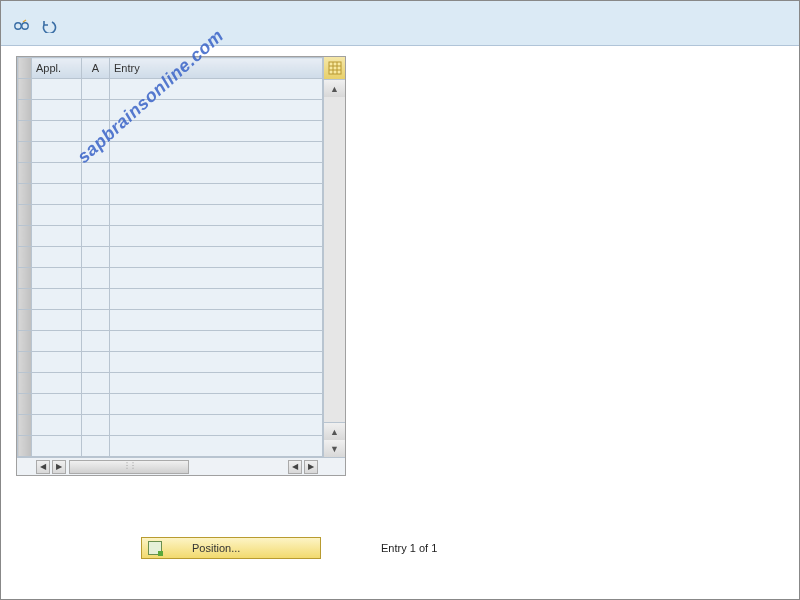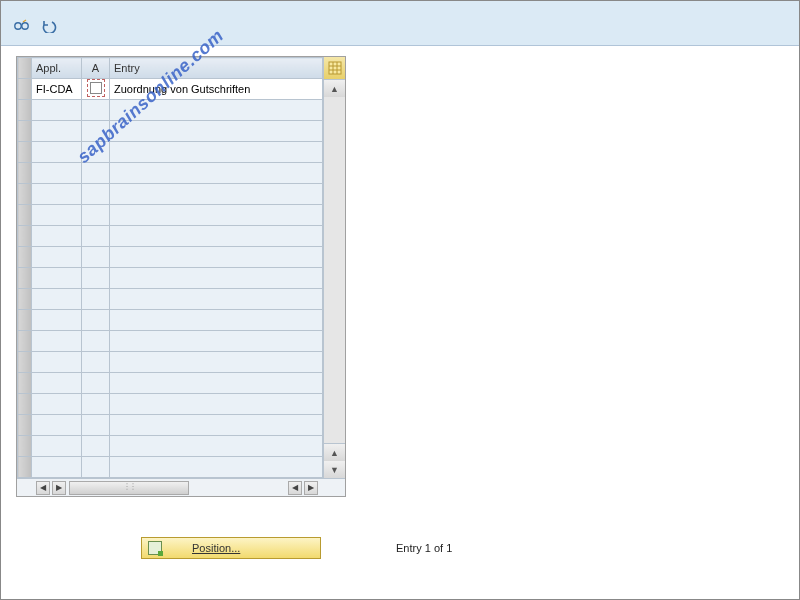--- a/index.html
+++ b/index.html
@@ -140,35 +140,34 @@
     margin-left: 140px;
     width: 180px;
     height: 22px;
     background: linear-gradient(#fdf4c5,#f2da6e);
     border: 1px solid #b89b30;
     display: flex;
     align-items: center;
     padding: 0 6px;
     font-size: 11px;
     color: #333;
-    text-decoration: underline;
   }
   .position-btn .icon-box {
     width: 14px; height: 14px;
     border:1px solid #6a8f4e;
     background:#e6f0d8;
     margin-right: 30px;
     position:relative;
   }
   .position-btn .icon-box::after{
     content:"";
     position:absolute; right:-2px; bottom:-2px;
     width:5px;height:5px;background:#5aa83c;
   }
-  .entry-text { margin-left: 75px; color:#222; }
+  .entry-text { margin-left: 60px; color:#222; }
   .watermark {
     position: absolute;
     left: 55px; top: 85px;
     font-size: 18px;
     color: #3a64c8;
     font-style: italic;
     font-weight: bold;
     transform: rotate(-42deg);
     opacity: 0.85;
     pointer-events: none;
@@ -202,26 +201,20 @@
         <table class="grid">
           <thead>
             <tr>
               <th class="sel-col"></th>
               <th class="col-appl">Appl.</th>
               <th class="col-a">A</th>
               <th class="col-text">Entry</th>
             </tr>
           </thead>
           <tbody id="grid-body">
-              <tr>
-                <td class="sel-col"></td>
-                <td class="col-appl cell-white">FI-CDA</td>
-                <td class="col-a cell-white"><span class="checkbox-cell"></span></td>
-                <td class="col-text cell-white">Zuordnung von Gutschriften</td>
-              </tr>
               <tr>
                 <td class="sel-col"></td>
                 <td class="col-appl cell"></td>
                 <td class="col-a cell"></td>
                 <td class="col-text cell"></td>
               </tr>
               <tr>
                 <td class="sel-col"></td>
                 <td class="col-appl cell"></td>
                 <td class="col-a cell"></td>

